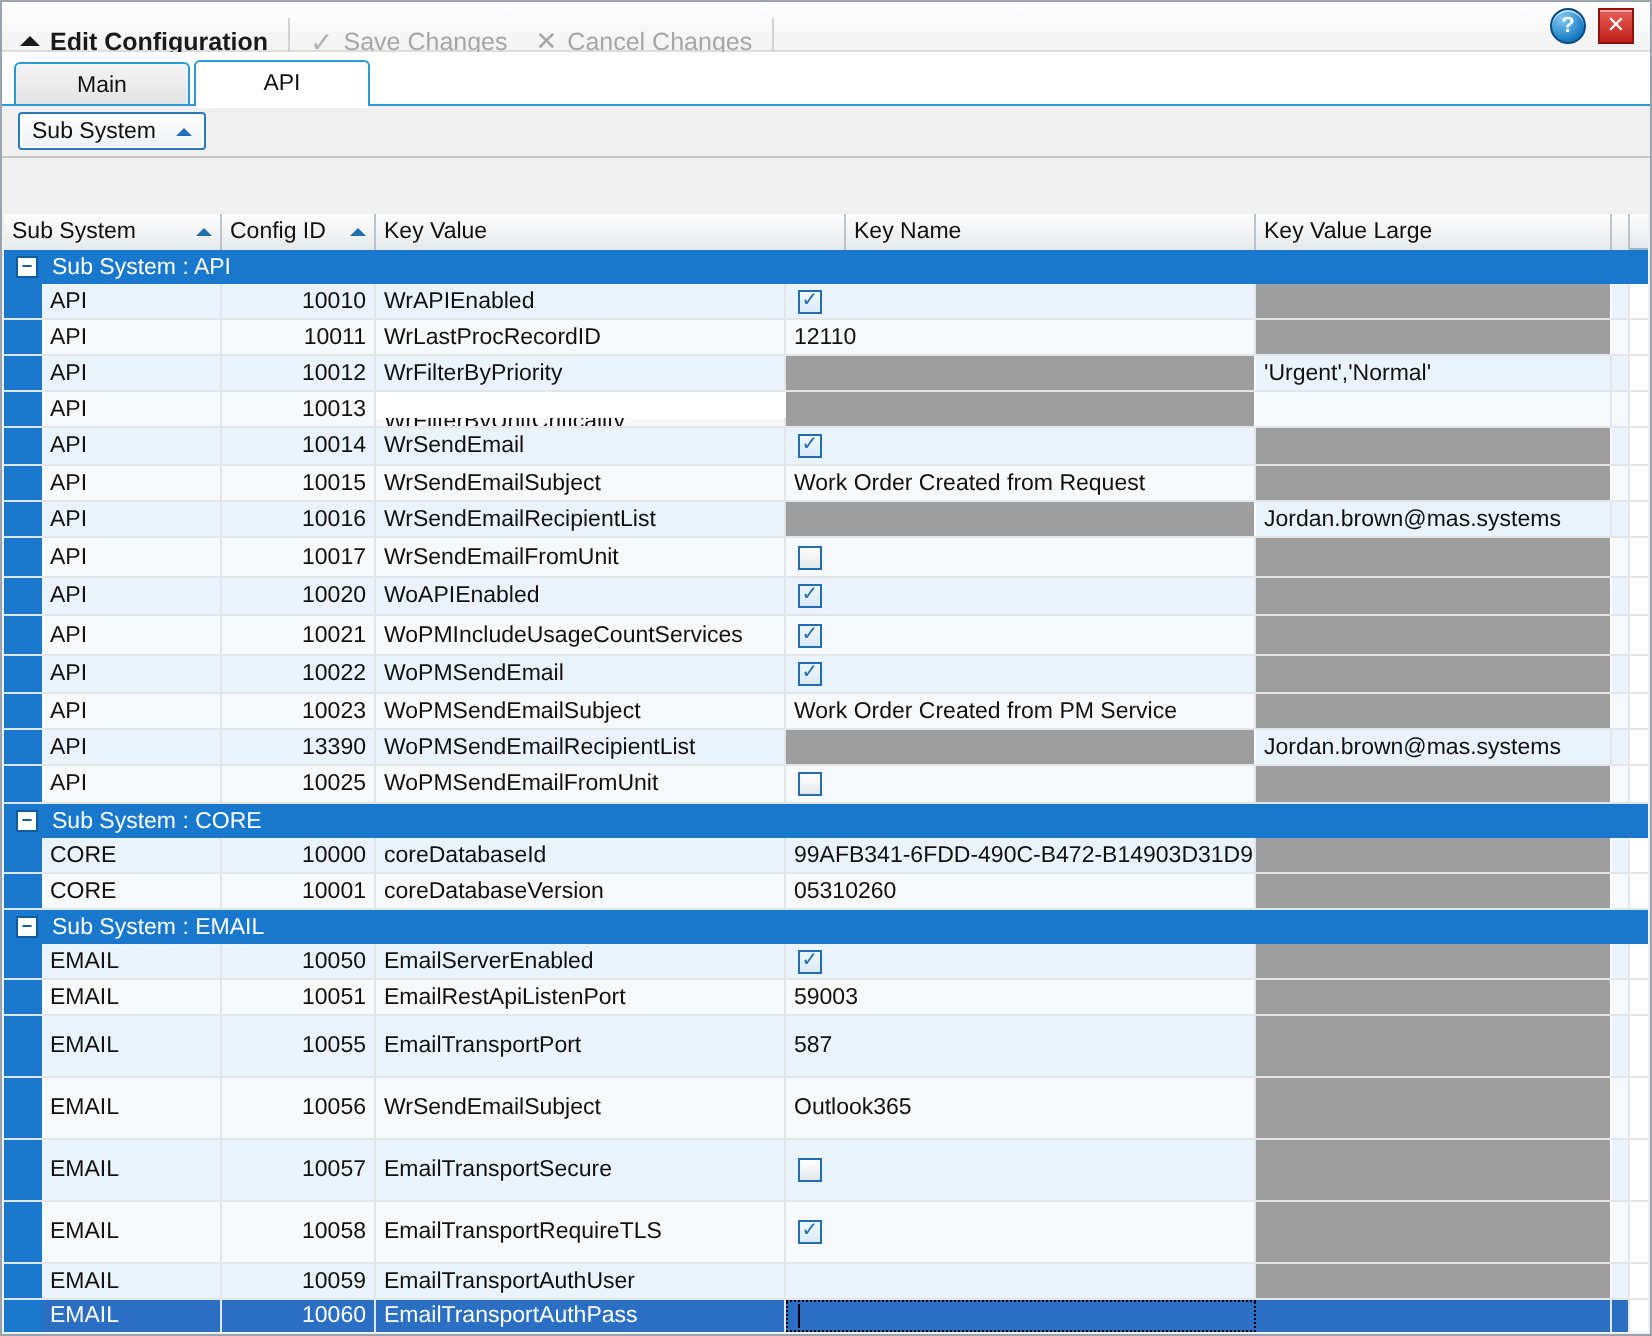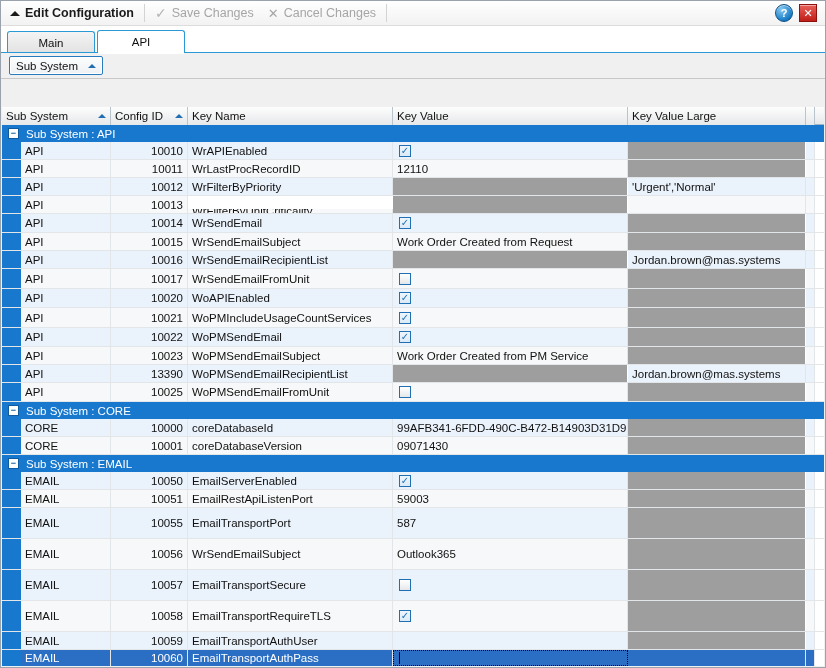--- a/index.html
+++ b/index.html
@@ -8,23 +8,23 @@
     width:826px;height:668px;overflow:hidden;
     background:#ffffff;
     font-family:"Liberation Sans","DejaVu Sans",sans-serif;
     font-size:11.5px;color:#000;
     -webkit-font-smoothing:none;
   }
   .app{position:relative;width:826px;height:668px;box-sizing:border-box;
        border:1px solid #9aa3ad;background:#f0f0f0;overflow:hidden;}
 
   
-  .toolbar{height:25px;display:flex;align-items:center;
+  .toolbar{height:25px;display:flex;
            background:linear-gradient(#ffffff,#f2f2f2);
-           border-bottom:1px solid #dcdcdc;padding:1px 2px;box-sizing:border-box;}
+           border-bottom:1px solid #dcdcdc;padding:8px 2px;box-sizing:border-box;}
   .tb-item{display:flex;align-items:center;gap:5px;padding:1px 7px;height:21px;
            white-space:nowrap;}
   .tb-title{font-weight:bold;font-size:12.5px;color:#1a1a1a;}
   .tb-disabled{color:#a6a6a6;font-size:12.5px;}
   .tb-sep{width:1px;height:18px;background:#d3d3d3;margin:0 3px;}
   .caret-up{width:0;height:0;border-left:5px solid transparent;border-right:5px solid transparent;
             border-bottom:5px solid #1a1a1a;}
   .chk-gray{font-size:14px;color:#b4b4b4;line-height:1;font-weight:bold;}
   .x-gray{font-size:13px;color:#a6a6a6;line-height:1;font-weight:bold;}
   .tb-right{margin-left:auto;display:flex;align-items:center;gap:6px;padding-right:6px;}
@@ -142,25 +142,25 @@
   <div class="grid">
     <div class="hdr" id="grid-header">
         <div class="hc" style="width: 109px; flex: 0 0 109px;">
           <span class="lbl">Sub System</span>
           <span class="sort-asc"></span>
         </div>
         <div class="hc" style="width: 77px; flex: 0 0 77px;">
           <span class="lbl">Config ID</span>
           <span class="sort-asc"></span>
         </div>
+        <div class="hc" style="width: 235px; flex: 0 0 235px;">
+          <span class="lbl">Key Value</span>
+        </div>
         <div class="hc" style="width: 205px; flex: 0 0 205px;">
           <span class="lbl">Key Name</span>
-        </div>
-        <div class="hc" style="width: 235px; flex: 0 0 235px;">
-          <span class="lbl">Key Value</span>
         </div>
         <div class="hc" style="width: 178px; flex: 0 0 178px;">
           <span class="lbl">Key Value Large</span>
         </div>
         <div class="hc" style="width: 4px; flex: 0 0 4px;">
           <span class="lbl"></span>
         </div>
       </div>
     <div class="rows" id="grid-rows">
         <div class="grp">
@@ -429,21 +429,21 @@
           <div class="cell " style="width: 90px; flex: 0 0 90px;">
             <span>CORE</span>
           </div>
           <div class="cell num" style="width: 77px; flex: 0 0 77px;">
             <span>10001</span>
           </div>
           <div class="cell " style="width: 205px; flex: 0 0 205px;">
             <span>coreDatabaseVersion</span>
           </div>
           <div class="cell " style="width: 235px; flex: 0 0 235px;">
-            <span>09071430</span>
+            <span>05310260</span>
           </div>
           <div class="cell blocked" style="width: 178px; flex: 0 0 178px;"></div>
           <div class="cell " style="width: 4px; flex: 0 0 4px;"></div>
         </div>
         <div class="grp">
           <span class="expander">−</span>
           <span>Sub System : EMAIL</span>
         </div>
         <div class="row odd" style="height: 18px;">
           <div class="ind"></div>

